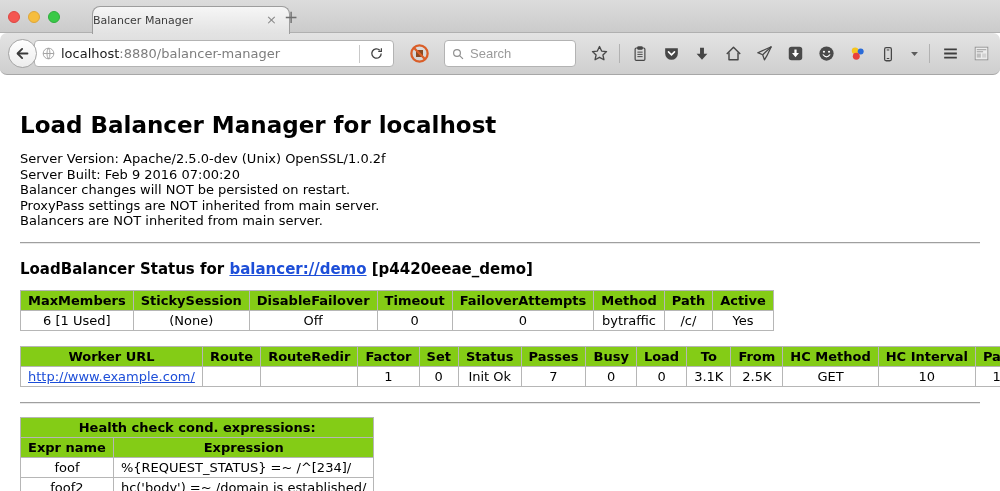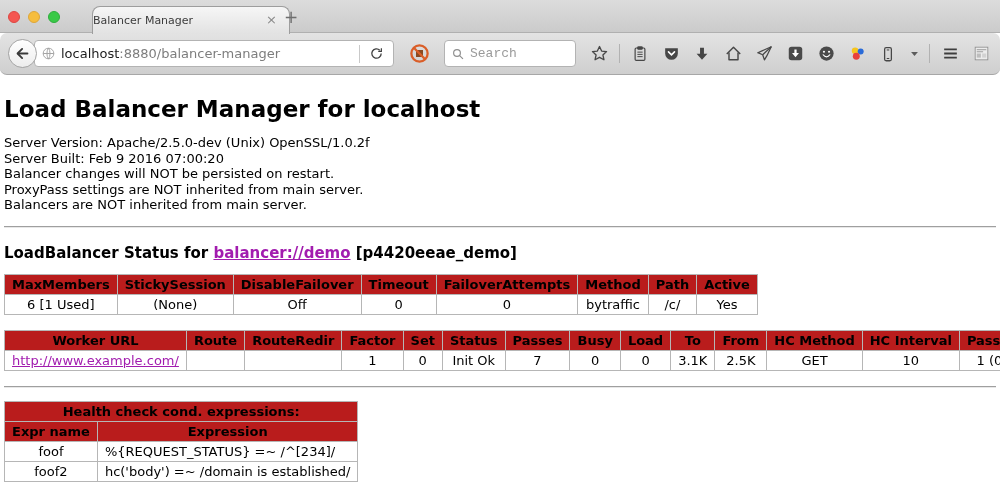--- a/index.html
+++ b/index.html
@@ -34,37 +34,37 @@
     border:1px solid #b3b3b3; border-radius:4px; display:flex; align-items:center;
     padding:0 6px; gap:5px; }
   .url-text { font-size:13px; white-space:nowrap; overflow:hidden; flex:1; }
   .url-host { color:#1c1c1c; }
   .url-rest { color:#7d7d7d; }
   .urlbar .vsep { width:1px; height:18px; background:#c9c9c9; }
   .flashbtn { margin-left:14px; }
   .searchbar { margin-left:14px; width:132px; height:27px; background:#fff;
     border:1px solid #b3b3b3; border-radius:4px; display:flex; align-items:center; padding:0 6px; gap:5px; }
   .searchbar input { border:none; outline:none; width:90px; font-size:13px;
-    font-family:Liberation Mono, monospace; color:#7f1d1d; background:transparent; }
+    font-family:Liberation Sans, sans-serif; color:#7f1d1d; background:transparent; }
   .searchbar input::placeholder { color:#9a9a9a; }
   .iconrow { margin-left:auto; display:flex; align-items:center; gap:9px; }
   .tbtn { display:flex; align-items:center; justify-content:center; width:22px; height:24px; }
   .tbtn.narrow { width:12px; }
   .tsep { width:1px; height:19px; background:#b2b2b2; }
 
   
-  .page { background:#fff; height:416px; padding:4px; color:#000; overflow:hidden; }
+  .page { background:#fff; height:416px; padding:20px; color:#000; overflow:hidden; }
   h1.pagetitle { font-size:23px; font-weight:bold; margin:17px 0 13px 0; letter-spacing:0; }
   .infoline { font-size:13px; line-height:15.5px; }
   hr.rule { border:none; height:2px; background:#9f9f9f; border-bottom:1px solid #e8e8e8; margin:13px 0; }
   h3.status { font-size:15px; font-weight:bold; margin:16px 0 12px 0; }
-  a.vlink { color:#a21caf; text-decoration:underline; }
+  a.vlink { color:#1d4ed8; text-decoration:underline; }
   table.bm { border-collapse:collapse; font-size:13px; margin-bottom:15px; background:#fff; }
   table.bm th, table.bm td { border:1px solid #b6b6b6; padding:2px 7px; text-align:center; white-space:nowrap; }
-  table.bm th { background:#b91c1c; font-weight:bold;text-align:center; }
+  table.bm th { background:#84cc16; font-weight:bold;text-align:center; }
   table.bm { border:1px solid #848484; }
   td.lefty { text-align:left !important; }
   .health-title { text-align:center; }
   .worker-wrap { margin-bottom:4px; }
 </style>
 </head>
 <body>
 
 <div class="browser">
 

